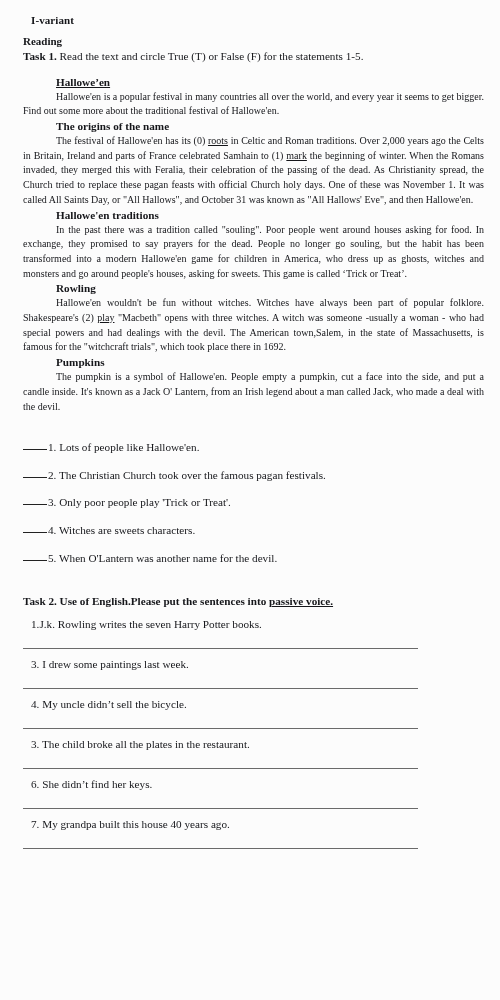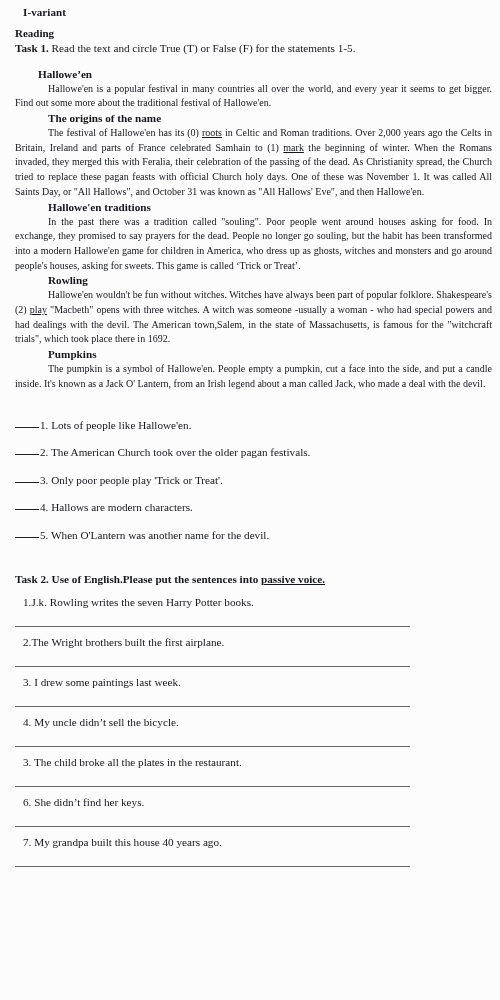--- a/index.html
+++ b/index.html
@@ -11,21 +11,21 @@
     height: 1000px;
     background: #fcfcfc;
     font-family: "Liberation Serif", "DejaVu Serif", serif;
     color: #15161a;
     overflow: hidden;
   }
   .page {
     position: relative;
     width: 500px;
     height: 812px;
-    padding: 0;
+    padding: 8px;
     box-sizing: border-box;
   }
   .inner {
     padding: 6px 7px 0 15px;
   }
 
   
   .variant {
     font-size: 11px;
     font-weight: bold;
@@ -48,21 +48,22 @@
   .spacer-md { height: 16px; }
   .spacer-lg { height: 26px; }
 
   .sub-head {
     font-size: 11.2px;
     font-weight: bold;
     margin: 0 0 0 33px;
     line-height: 15px;
   }
   .sub-head.first {
-    margin-left: 23px;
+    margin-left: 33px;
+    text-decoration: underline;
   }
   p.body {
     font-size: 10px;
     line-height: 14.7px;
     text-align: justify;
     text-indent: 33px;
     margin: 0;
     padding-right: 1px;
     hyphens: none;
   }
@@ -134,35 +135,31 @@
 
     <div class="sub-head">Rowling</div>
     <p class="body"><span>Hallowe'en wouldn't be fun without witches. Witches have always been part of popular folklore. Shakespeare's (2) </span><u>play</u><span> "Macbeth" opens with three witches. A witch was someone -usually a woman - who had special powers and had dealings with the devil. The American town,Salem, in the state of Massachusetts, is famous for the "witchcraft trials", which took place there in 1692.</span></p>
 
     <div class="sub-head">Pumpkins</div>
     <p class="body">The pumpkin is a symbol of Hallowe'en. People empty a pumpkin, cut a face into the side, and put a candle inside. It's known as a Jack O' Lantern, from an Irish legend about a man called Jack, who made a deal with the devil.</p>
 
     <div class="spacer-lg"></div>
 
     <div class="statement"><span class="blank"></span><span>1.</span><span> Lots of people like Hallowe'en.</span></div>
-    <div class="statement"><span class="blank"></span><span>2.</span><span> The American Church took over the older pagan festivals.</span></div>
+    <div class="statement"><span class="blank"></span><span>2.</span><span> The Christian Church took over the famous pagan festivals.</span></div>
     <div class="statement"><span class="blank"></span><span>3.</span><span> Only poor people play 'Trick or Treat'.</span></div>
-    <div class="statement"><span class="blank"></span><span>4.</span><span> Hallows are modern characters.</span></div>
+    <div class="statement"><span class="blank"></span><span>4.</span><span> Witches are sweets characters.</span></div>
     <div class="statement"><span class="blank"></span><span>5.</span><span> When O'Lantern was another name for the devil.</span></div>
 
     <div class="spacer-md"></div>
 
     <div class="task2-head"><span>Task 2. Use of English.Please put the sentences into </span><u>passive voice.</u></div>
 
     <div class="q-item">
       <div class="q-text">1.J.k. Rowling writes the seven Harry Potter books.</div>
-      <div class="answer-rule"></div>
-    </div>
-    <div class="q-item">
-      <div class="q-text">2.The Wright brothers built the first airplane.</div>
       <div class="answer-rule"></div>
     </div>
     <div class="q-item">
       <div class="q-text">3. I drew some paintings last week.</div>
       <div class="answer-rule"></div>
     </div>
     <div class="q-item">
       <div class="q-text">4.   My uncle didn’t sell the bicycle.</div>
       <div class="answer-rule"></div>
     </div>

